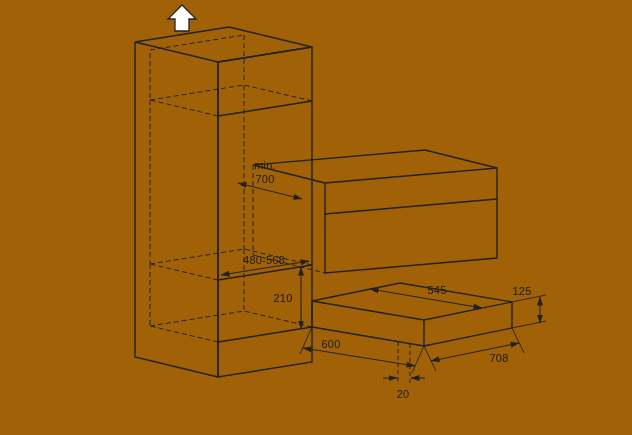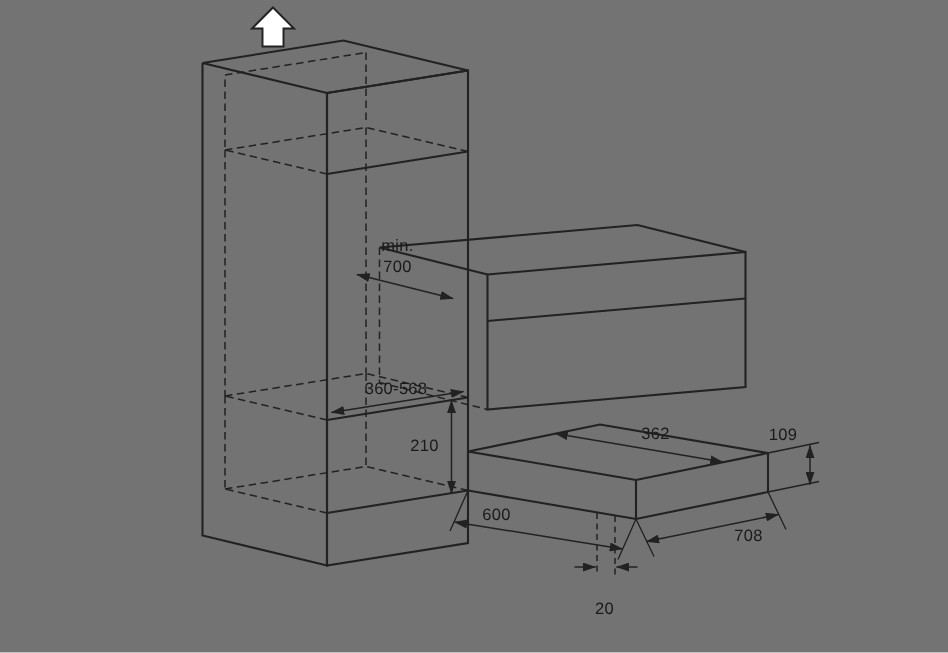--- a/index.html
+++ b/index.html
@@ -1,17 +1,17 @@
 <!DOCTYPE html>
 <html><head>
 <meta charset="utf-8">
 <style>
   html,body{margin:0;padding:0;background:#ffffff;}
   .canvas{
-    position:relative;width:632px;height:435px;background:#737373;
+    position:relative;width:632px;height:435px;background:#a16207;
     font-family:"Liberation Sans",sans-serif;overflow:hidden;
   }
   .canvas svg{position:absolute;left:0;top:0;}
   .dim-label{
     position:absolute;transform:translate(-50%,-50%);
     font-size:11px;line-height:1;color:#1a1a1a;white-space:nowrap;
     letter-spacing:0.2px;
   }
 </style>
 </head>
@@ -81,21 +81,21 @@
         <line x1="431" y1="361" x2="519" y2="343" marker-start="url(#ah)" marker-end="url(#ah)"></line>
         <line x1="303" y1="348" x2="415" y2="366" marker-start="url(#ah)" marker-end="url(#ah)"></line>
         <line x1="383" y1="378" x2="397" y2="378" marker-end="url(#ah)"></line>
         <line x1="425" y1="378" x2="411" y2="378" marker-end="url(#ah)"></line>
       </g>
     </g>
   </svg>
 
   <div class="dim-label" style="left:265px;top:165px">min.</div>
   <div class="dim-label" style="left:265px;top:179px">700</div>
-  <div class="dim-label" style="left:264px;top:260px">360-568</div>
+  <div class="dim-label" style="left:264px;top:260px">480-568</div>
   <div class="dim-label" style="left:283px;top:298px">210</div>
-  <div class="dim-label" style="left:437px;top:290px">362</div>
-  <div class="dim-label" style="left:522px;top:291px">109</div>
+  <div class="dim-label" style="left:437px;top:290px">545</div>
+  <div class="dim-label" style="left:522px;top:291px">125</div>
   <div class="dim-label" style="left:331px;top:344px">600</div>
   <div class="dim-label" style="left:499px;top:358px">708</div>
-  <div class="dim-label" style="left:403px;top:407px">20</div>
+  <div class="dim-label" style="left:403px;top:394px">20</div>
 
 </div>
 
 </body></html>

